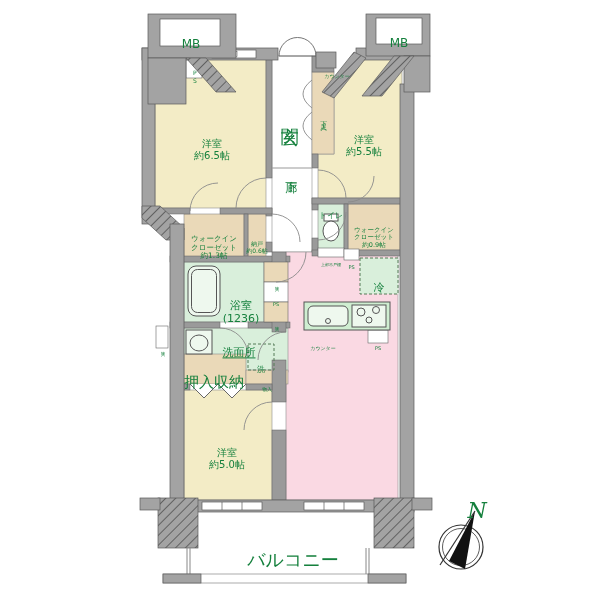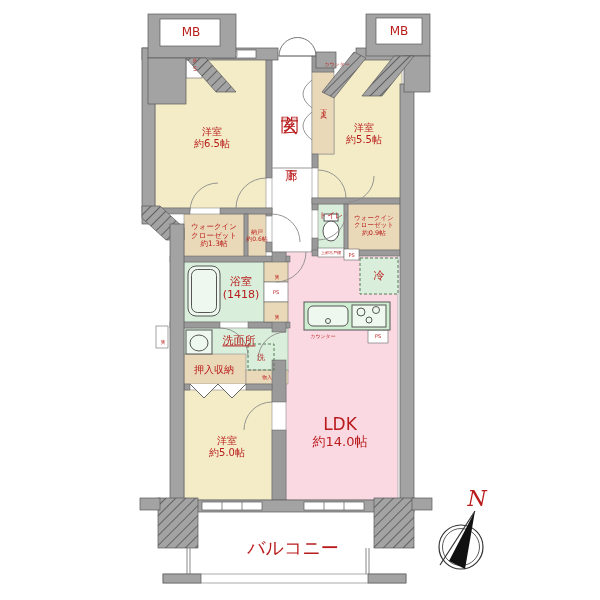--- a/index.html
+++ b/index.html
@@ -1,27 +1,27 @@
 <!DOCTYPE html>
 <html style="--room_yellow: #f3ecc6; --ldk_pink: #fad9e3; --wet_green: #d9efdb; --closet_tan: #ead9b8; --wall_gray: #a3a3a3;"><head>
 <meta charset="utf-8">
 <style>
   html,body{margin:0;padding:0;background:#ffffff;}
   .stage{position:relative;width:600px;height:600px;background:#fff;overflow:hidden;
          font-family:"DejaVu Sans","Liberation Sans",sans-serif;color:#1a1a1a;}
   .stage svg{position:absolute;left:0;top:0;}
   .lbl{position:absolute;transform:translate(-50%,-50%);white-space:nowrap;
-       text-align:center;line-height:1.2;color:#b91c1c;}
+       text-align:center;line-height:1.2;color:#15803d;margin-top:12px;}
   .lbl span{display:block;}
   .vert{writing-mode:vertical-rl;text-orientation:upright;letter-spacing:1px;}
   .f15{font-size:10px;}
   .f13{font-size:18px;}
   .f12{font-size:12px;}
   .f11{font-size:11px;}
-  .f9{font-size:10px;}
+  .f9{font-size:15px;}
   .f8{font-size:8px;}
   .f7{font-size:7.5px;line-height:1.15;}
   .f6{font-size:6.5px;line-height:1.15;}
   .f6s{font-size:6px;line-height:1.1;}
   .f5{font-size:5px;}
   .f4{font-size:4px;}
   .north{font-family:"DejaVu Serif","Liberation Serif",serif;font-style:italic;font-size:22px;}
   .ldk1{font-size:17px;}
   .ldk2{font-size:13px;}
   
@@ -220,54 +220,50 @@
 <div class="lbl f7" style="left:214px;top:236px;">
   <span>ウォークイン</span>
   <span>クローゼット</span>
   <span>約1.3帖</span>
 </div>
 <div class="lbl f6s" style="left:257px;top:236px;">
   <span>納戸</span>
   <span>約0.6帖</span>
 </div>
 
-<div class="lbl f8" style="left:331px;top:216px;">トイレ</div>
+<div class="lbl f8" style="left:331px;top:204px;">トイレ</div>
 <div class="lbl f4" style="left:331px;top:252.5px;">上部吊戸棚</div>
 <div class="lbl f5" style="left:351.5px;top:254.5px;">PS</div>
 
 <div class="lbl f6" style="left:374px;top:226px;">
   <span>ウォークイン</span>
   <span>クローゼット</span>
   <span>約0.9帖</span>
 </div>
 <div class="lbl f11" style="left:379px;top:276px;">冷</div>
 
-<div class="lbl f11" style="left:241px;top:288px;">
+<div class="lbl f11" style="left:241px;top:300px;">
   <span>浴室</span>
-  <span>(1418)</span>
+  <span>(1236)</span>
 </div>
 
 <div class="lbl vert f4" style="left:276px;top:272px;">物入</div>
 <div class="lbl f5" style="left:276px;top:292px;">PS</div>
 <div class="lbl vert f4" style="left:276px;top:312px;">物入</div>
 <div class="lbl vert f4" style="left:162px;top:337px;">物入</div>
 
 <div class="lbl f11" style="left:239px;top:341px;text-decoration:underline;">洗面所</div>
 <div class="lbl f8" style="left:261px;top:358px;">洗</div>
 <div class="lbl f9" style="left:214px;top:370px;">押入収納</div>
 <div class="lbl f5" style="left:267px;top:377px;">物入</div>
 
 <div class="lbl f15" style="left:227px;top:447px;">
   <span>洋室</span>
   <span>約5.0帖</span>
 </div>
 
-<div class="lbl" style="left:340px;top:432px;">
-  <span class="ldk1">LDK</span>
-  <span class="ldk2">約14.0帖</span>
-</div>
 <div class="lbl f5" style="left:323px;top:336px;">カウンター</div>
 <div class="lbl f5" style="left:378px;top:336px;">PS</div>
 
 <div class="lbl f13" style="left:293px;top:548px;">バルコニー</div>
 <div class="lbl north" style="left:477px;top:499px;">N</div>
 
 </div>
 
 </body></html>

